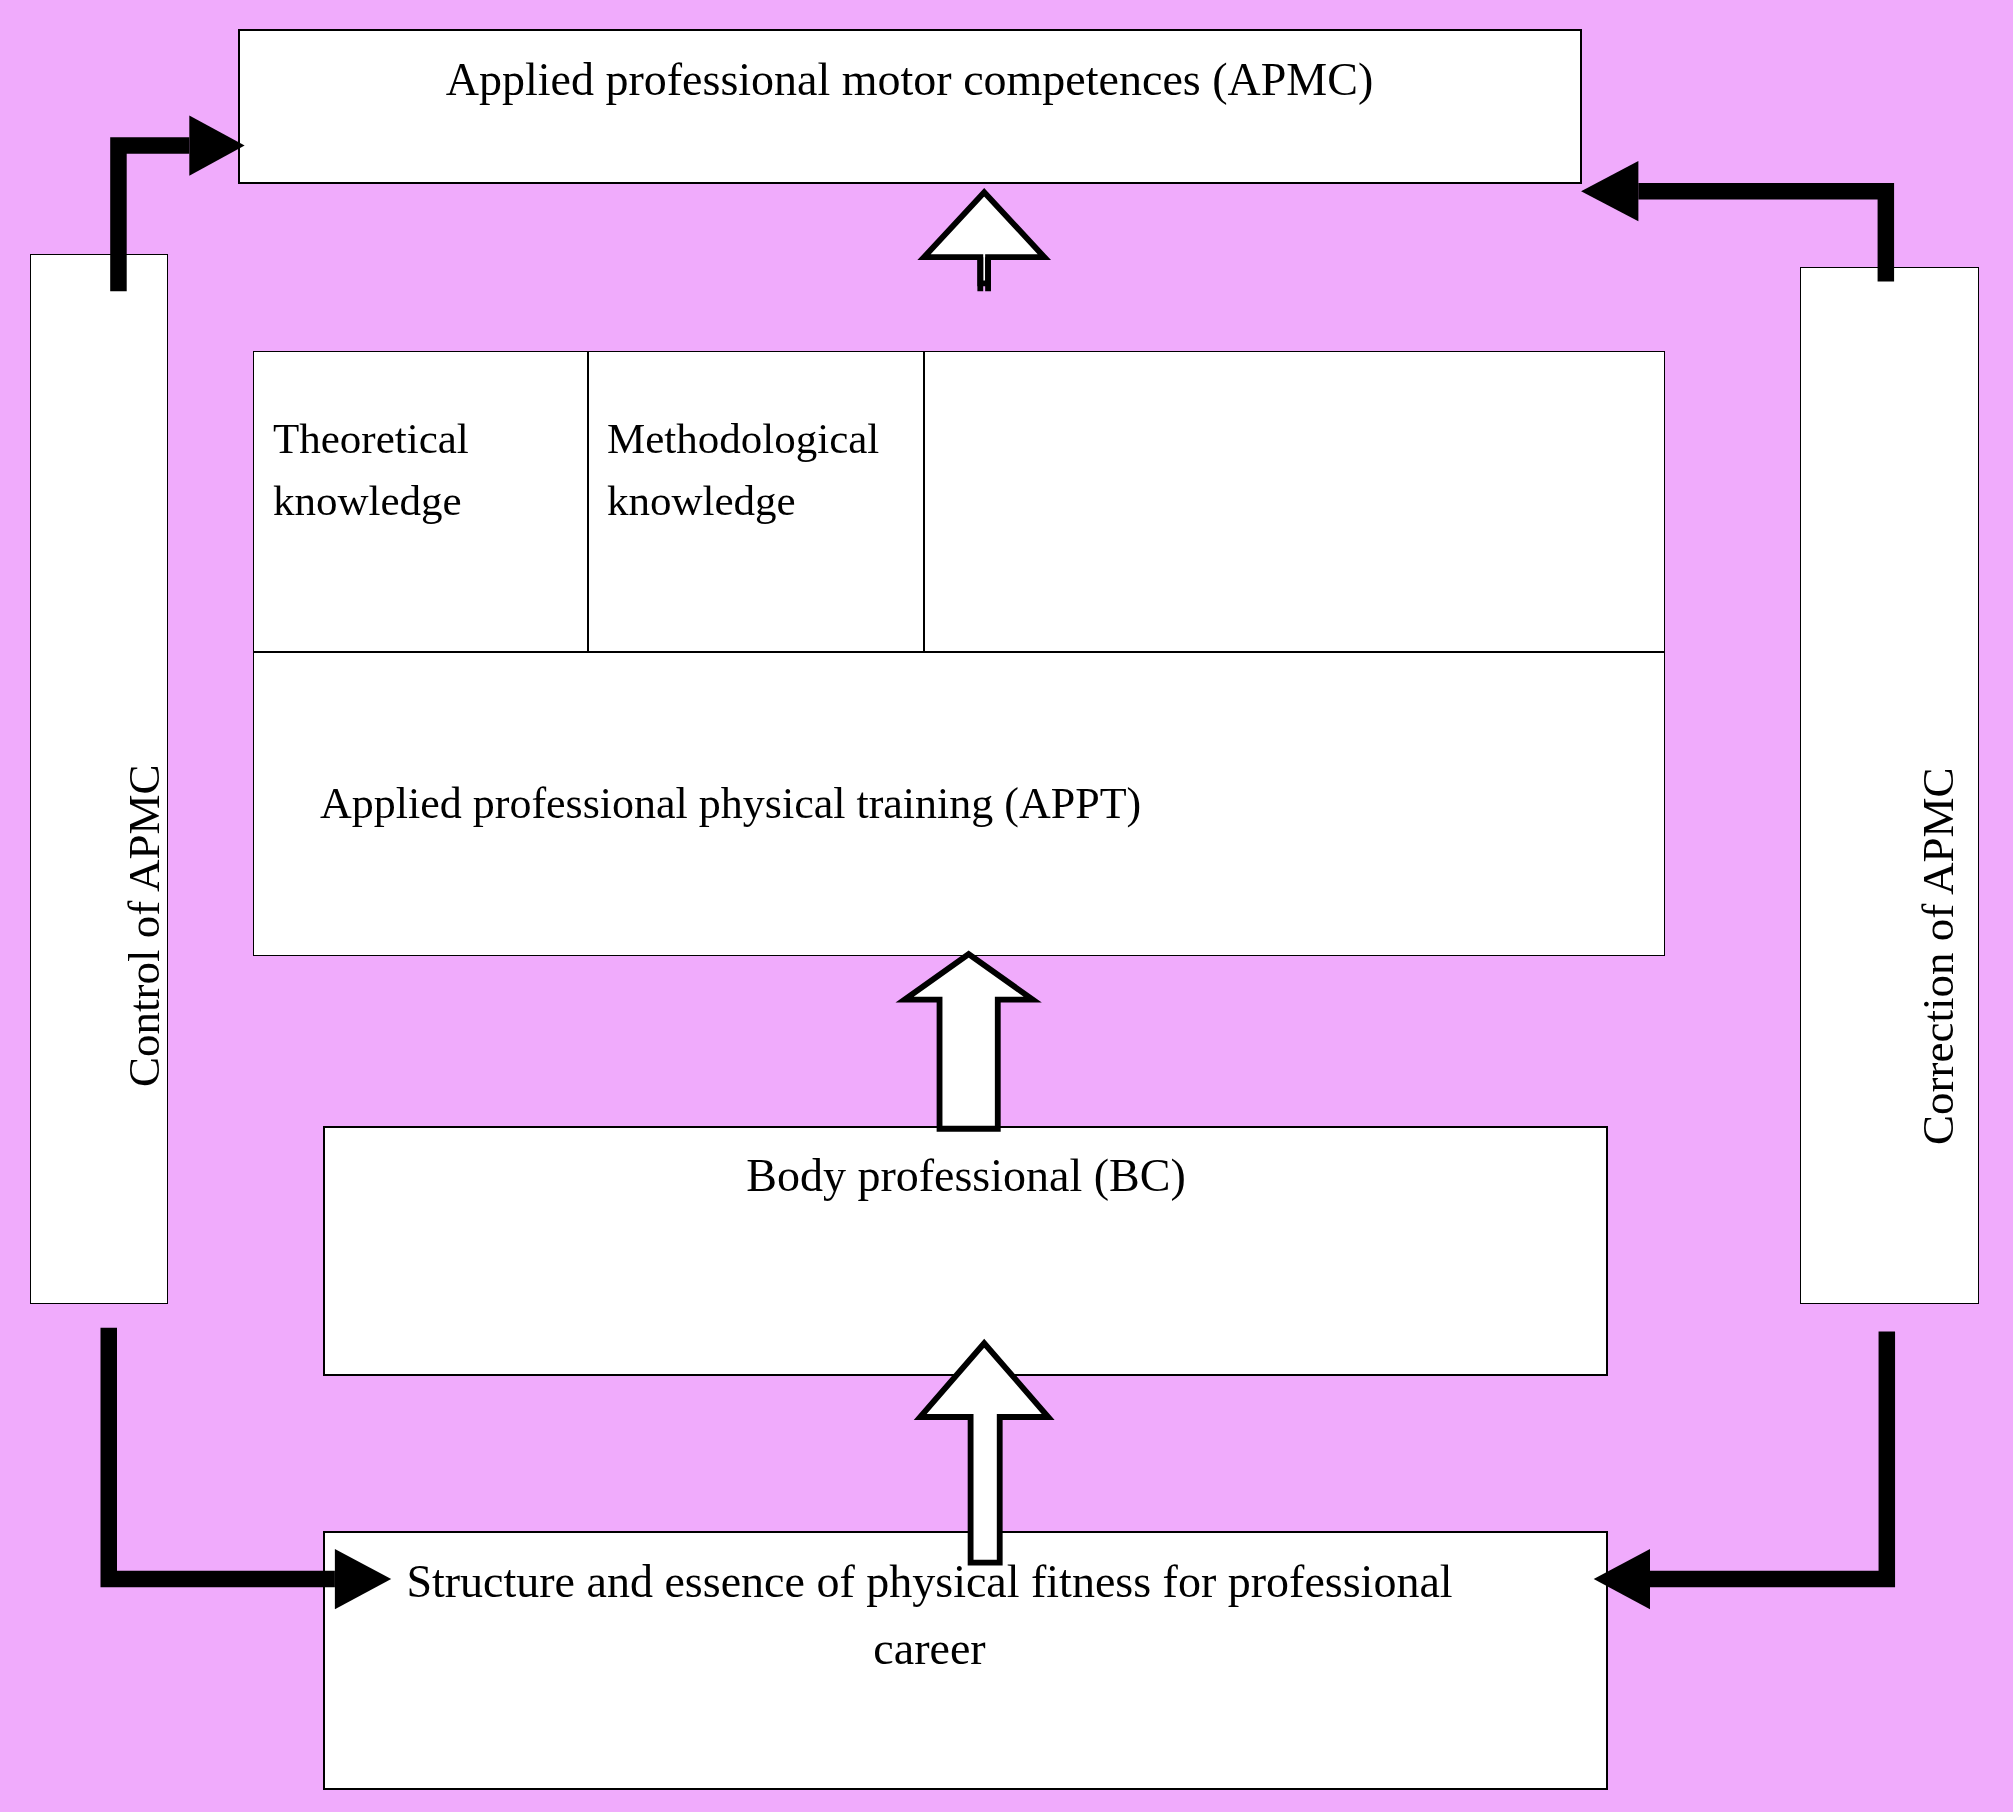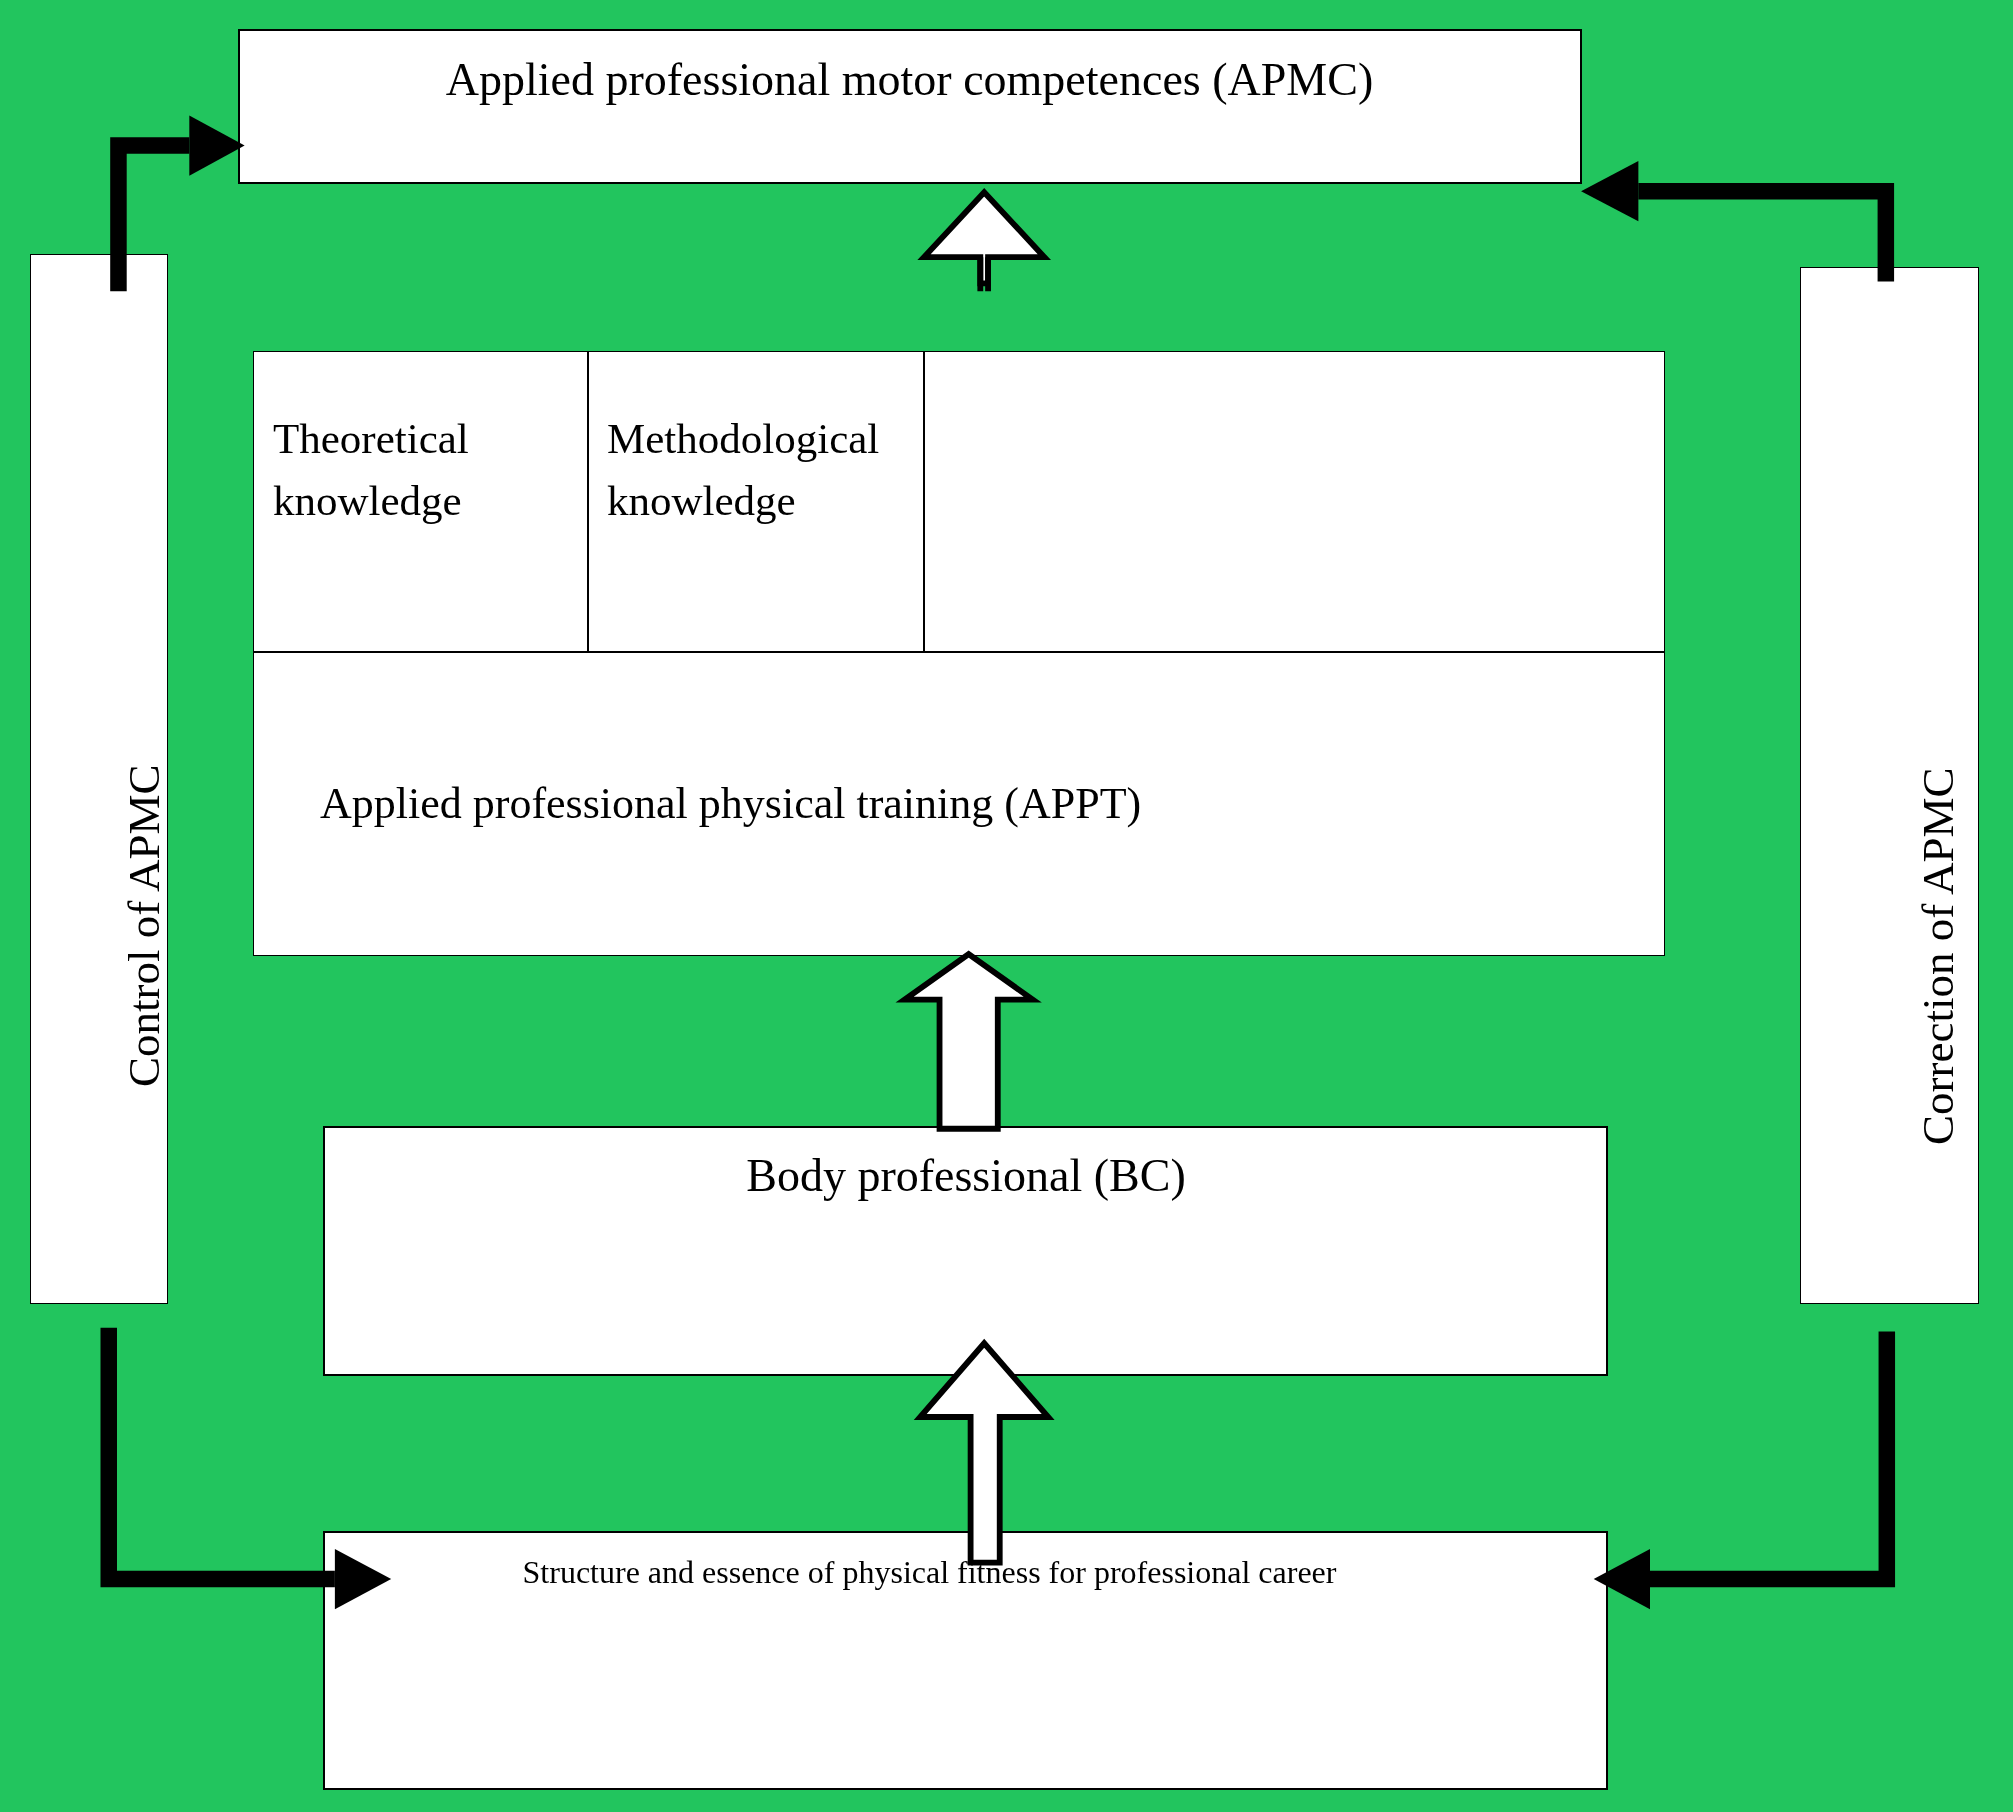--- a/index.html
+++ b/index.html
@@ -4,21 +4,21 @@
 <style>
   html, body {
     margin: 0;
     padding: 0;
     background: #ffffff;
   }
   #canvas {
     position: relative;
     width: 2014px;
     height: 1813px;
-    background: #22c55e;
+    background: #f0abfc;
     overflow: hidden;
     font-family: "Liberation Serif", "DejaVu Serif", serif;
     color: #000000;
   }
   .box {
     position: absolute;
     box-sizing: border-box;
     border: 2.9px solid #000000;
     background: #ffffff;
   }
@@ -77,21 +77,21 @@
   <div class="box-thin" style="left:924px; top:351px; width:741px; height:301px; border-width:1.9px;"></div>
 
   <div class="box-thin" style="left:253px; top:652px; width:1412px; height:304px; border-width:1.9px;"></div>
   <div class="txt left" style="left:275px; top:571px; width:1359px; height:466px; font-size:44px;
               display:flex; align-items:center;margin-left:45px;">Applied professional physical training (APPT)</div>
 
   <div class="box" style="left:323px; top:1126px; width:1285px; height:250px;"></div>
   <div class="txt center" style="left:343px; top:1143px; width:1246px; font-size:46px;">Body professional (BC)</div>
 
   <div class="box" style="left:323px; top:1531px; width:1285px; height:259px;"></div>
-  <div class="txt center" style="left:381px; top:1549px; width:1097px; font-size:32px; line-height:1.45;">Structure and essence of physical fitness for professional career</div>
+  <div class="txt center" style="left:381px; top:1549px; width:1097px; font-size:46px; line-height:1.45;">Structure and essence of physical fitness for professional career</div>
 
   <svg class="overlay" viewBox="0 0 2075 1868">
 
     <g>
       <path d="M 122,300 L 122,150 L 195,150" stroke="#000000" stroke-width="17" fill="none" stroke-linecap="butt"></path>
       <polygon points="195,119 252,150 195,181" fill="#000000"></polygon>
     </g>
 
     <g>
       <path d="M 1943,290 L 1943,197 L 1688,197" stroke="#000000" stroke-width="17" fill="none" stroke-linecap="butt"></path>

